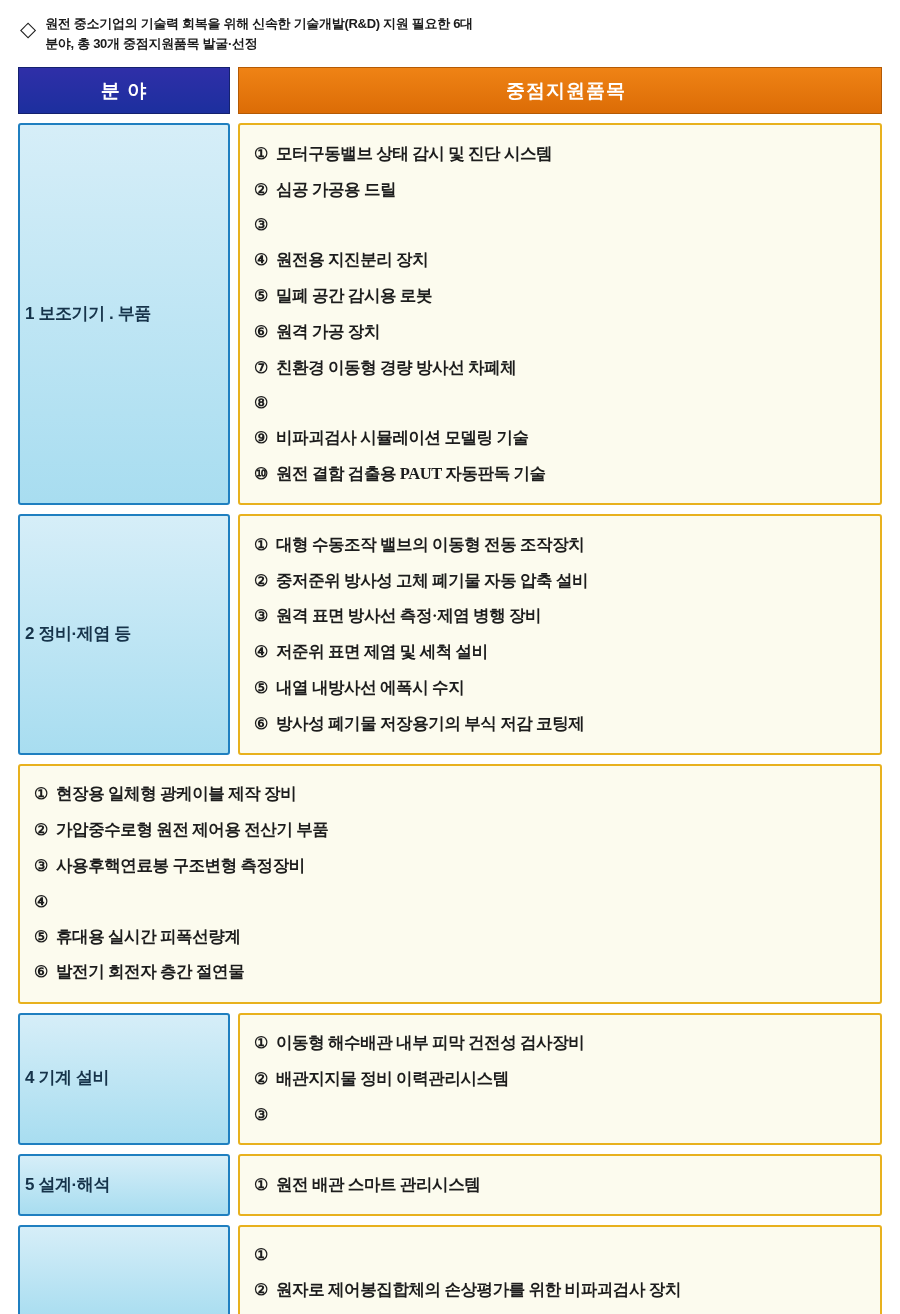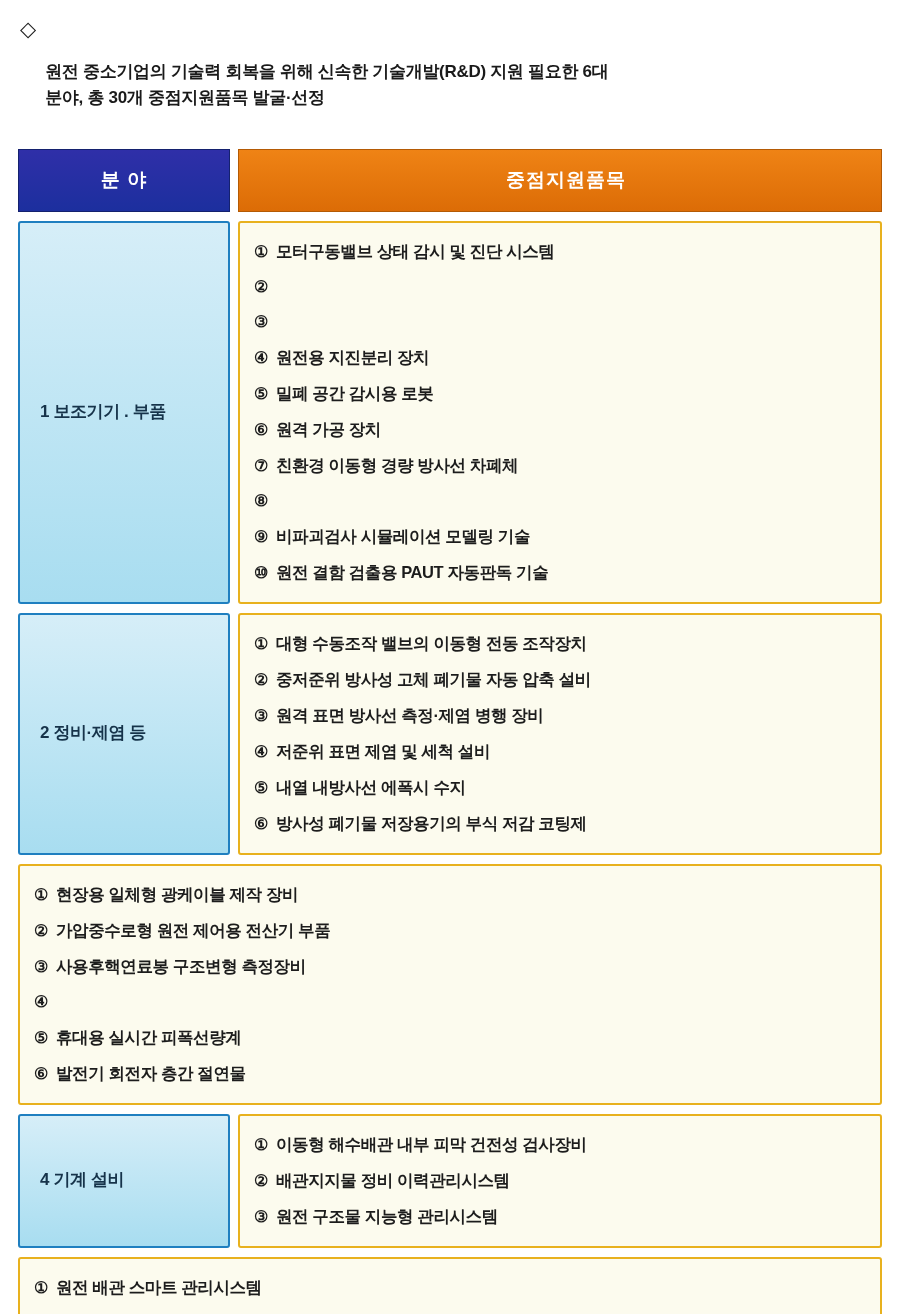--- a/index.html
+++ b/index.html
@@ -29,52 +29,50 @@
     gap: 9px;
     padding-left: 2px;
   }
   .diamond {
     flex: 0 0 auto;
     font-size: 21px;
     line-height: 30px;
     color: #1a1a1a;
   }
   .heading-text {
-    font-size: 17px;
+    font-size: 13px;
     font-weight: bold;
     line-height: 1.55;
     letter-spacing: -0.3px;
     color: #1a1a1a;
-    margin-top: 45px;
   }
   .heading-text .ln2 {
     display: block;
     margin-left: 0px;
   }
 
   
   .table {
     margin-top: 13px;
     width: 864px;
   }
   .thead {
     display: flex;
     gap: 8px;
   }
   .th {
     box-sizing: border-box;
-    height: 63px;
+    height: 47px;
     display: flex;
     align-items: center;
     justify-content: center;
     color: #ffffff;
     font-size: 19px;
     font-weight: bold;
     letter-spacing: 1px;
-    margin-top: 24px;
   }
   .th-left {
     width: 212px;
     background: #2137a8;
     background: linear-gradient(#2f2fa8, #1c2f9e);
     border: 1px solid #14216e;
   }
   .th-right {
     flex: 1;
     background: #e2740d;
@@ -86,21 +84,21 @@
   .row {
     display: flex;
     gap: 8px;
     margin-top: 9px;
   }
   .cell-field {
     box-sizing: border-box;
     width: 212px;
     display: flex;
     align-items: center;
-    padding-left: 20px;
+    padding-left: 5px;
     background: linear-gradient(180deg, #d6eef8 0%, #a8ddf0 100%);
     border: 2px solid #1f7fc0;
     border-radius: 3px;
     font-size: 17px;
     font-weight: bold;
     letter-spacing: -0.4px;
     color: #16334a;
   }
   .cell-field .field-inner {
     display: block;
@@ -125,20 +123,21 @@
     line-height: 1.5;
     padding: 5.5px 0;
   }
   .item .num {
     flex: 0 0 auto;
     font-size: 16px;
     color: #1c1c1c;
   }
   .item .txt {
     flex: 1;
+    font-family: Liberation Serif, serif;
   }
 
   
   .row.compact .cell-items {
     display: flex;
     flex-direction: column;
     justify-content: center;
   }
 </style>
 </head>
@@ -164,20 +163,21 @@
           <div class="cell-field">
             <span class="field-inner"><span>1  보조기기 . 부품</span></span>
           </div>
           <div class="cell-items">
             <div class="item">
               <span class="num">①</span>
               <span class="txt">모터구동밸브 상태 감시 및 진단 시스템</span>
             </div>
             <div class="item">
               <span class="num">②</span>
+              <span class="txt">심공 가공용 드릴</span>
             </div>
             <div class="item">
               <span class="num">③</span>
             </div>
             <div class="item">
               <span class="num">④</span>
               <span class="txt">원전용 지진분리 장치</span>
             </div>
             <div class="item">
               <span class="num">⑤</span>
@@ -270,25 +270,27 @@
             <div class="item">
               <span class="num">①</span>
               <span class="txt">이동형 해수배관 내부 피막 건전성 검사장비</span>
             </div>
             <div class="item">
               <span class="num">②</span>
               <span class="txt">배관지지물 정비 이력관리시스템</span>
             </div>
             <div class="item">
               <span class="num">③</span>
-              <span class="txt">원전 구조물 지능형 관리시스템</span>
             </div>
           </div>
         </div>
         <div class="row compact">
+          <div class="cell-field">
+            <span class="field-inner"><span>5  설계·해석</span></span>
+          </div>
           <div class="cell-items">
             <div class="item">
               <span class="num">①</span>
               <span class="txt">원전 배관 스마트 관리시스템</span>
             </div>
           </div>
         </div>
         <div class="row compact">
           <div class="cell-field"></div>
           <div class="cell-items">

